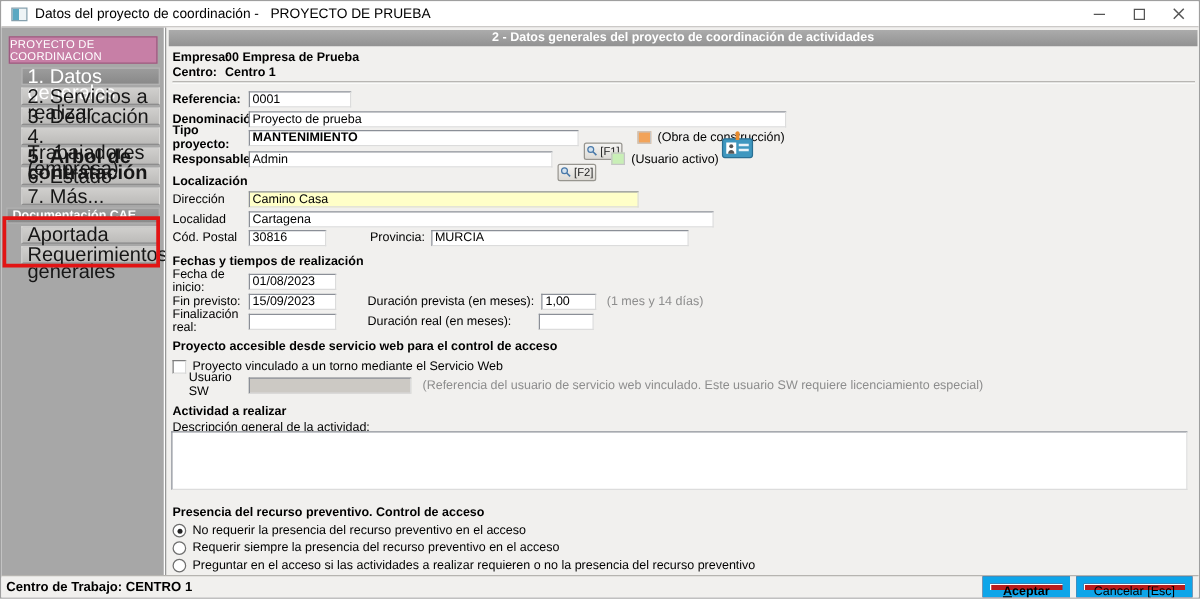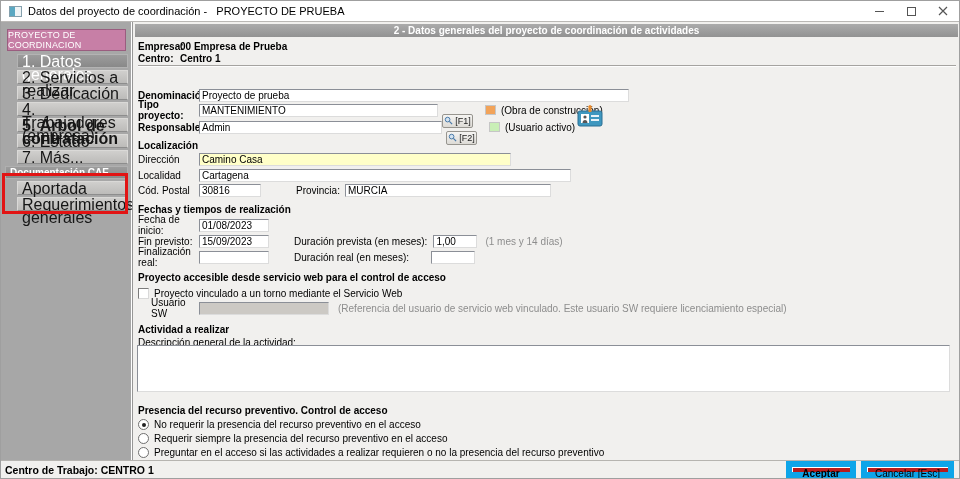--- a/index.html
+++ b/index.html
@@ -104,27 +104,31 @@
     <div class="row" style="top:17px">
       <span class="slabel">Empresa:</span>
       <span style="font-weight:bold">00 Empresa de Prueba</span>
     </div>
     <div class="row" style="top:29px">
       <span class="slabel">Centro:</span>
       <span style="font-weight:bold">Centro 1</span>
     </div>
     <div class="sep"></div>
 
+    <div class="row" style="top:50px">
+      <span class="blabel">Referencia:</span>
+      <input class="fld" style="width: 82px;" value="0001">
+    </div>
     <div class="row" style="top:66px">
       <span class="blabel">Denominación:</span>
       <input class="fld" style="width: 430px;" value="Proyecto de prueba">
     </div>
     <div class="row" style="top:81px">
       <span class="blabel">Tipo proyecto:</span>
-      <input class="fld" style="width: 239px;" value="MANTENIMIENTO">
+      <input class="fld" style="width: 264px; font-weight: bold;" value="MANTENIMIENTO">
       <span class="fbtn">
         <svg width="9" height="9" viewBox="0 0 10 10">
             <circle cx="4" cy="4" r="2.6" fill="#d3e2ef" stroke="#4878a8" stroke-width="1.1"></circle>
             <path d="M6 6 L9 9" stroke="#4878a8" stroke-width="1.4"></path>
           </svg>
         <span>[F1]</span>
       </span>
       <span class="swatch" style="background: rgb(242, 163, 89);"></span>
       <span>(Obra de construcción)</span>
     </div>

